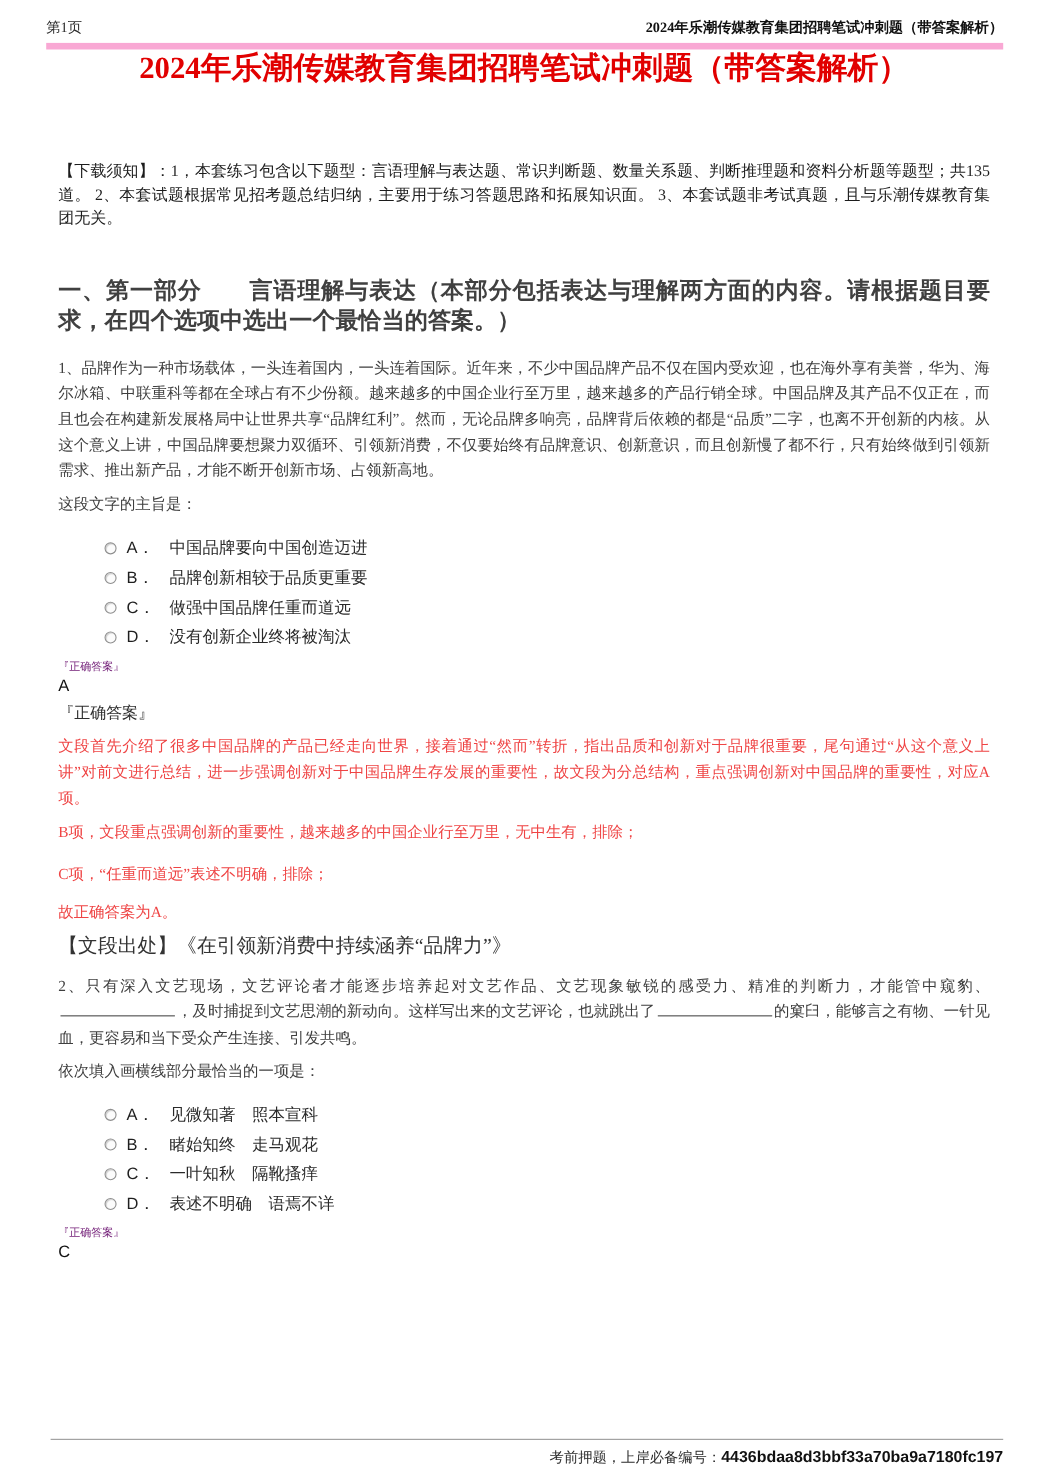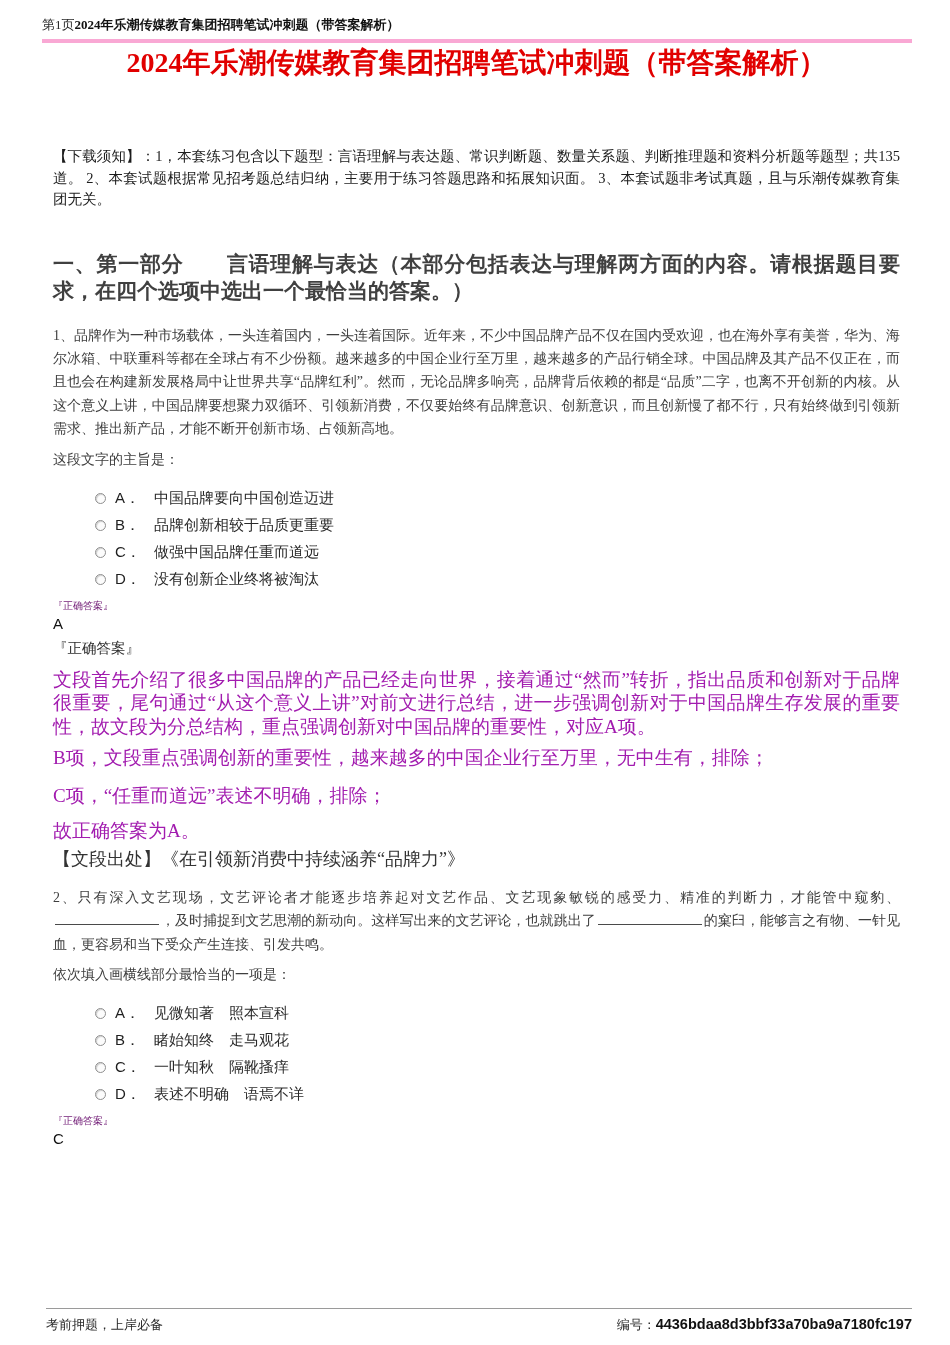--- a/index.html
+++ b/index.html
@@ -5,22 +5,22 @@
   * { margin:0; padding:0; box-sizing:border-box; }
   html,body { background:#ffffff; }
   body {
     width:950px; height:1345px; position:relative; overflow:hidden;
     font-family:"Liberation Serif","DejaVu Serif",serif;
     color:#222;
   }
   
   .hdr {
     position:absolute; top:16px; left:42px; right:38px;
-    display:flex; align-items:baseline;
-    border-bottom:4px solid #f9a8d4; padding-bottom:5px;
+    display:flex; justify-content:space-between; align-items:baseline;
+    border-bottom:6px solid #f9a8d4; padding-bottom:5px;
   }
   .hdr-left { font-size:13px; color:#2a2a2a; }
   .hdr-right { font-size:13px; font-weight:bold; color:#111; }
   
   .content { position:absolute; top:0; left:53px; right:50px; }
   .doc-title {
     margin-top:46px; text-align:center;
     font-size:28px; line-height:34px; font-weight:bold; color:#e10000;
   }
   .notice {
@@ -45,36 +45,36 @@
     font-family:"Liberation Sans","DejaVu Sans",sans-serif;
     font-size:15px; color:#1f1f1f; margin-right:13px; min-width:26px;
   }
   .opt-text { font-size:15px; color:#2a2a2a; }
   .ans-label { margin-top:6px; font-size:10px; color:#701a75; }
   .ans-letter {
     margin-top:2px; font-family:"Liberation Sans","DejaVu Sans",sans-serif;
     font-size:15px; color:#111;
   }
   .analysis-label { margin-top:7px; font-size:14.5px; color:#2e2e2e; }
-  .para { font-size:19px; line-height:23.4px; color:#a21caf; text-align:justify; }
+  .para { font-size:14px; line-height:23.4px; color:#ef4444; text-align:justify; }
   .p1 { margin-top:10px; }
   .p2 { margin-top:8px; }
   .p3,.p4 { margin-top:14px; }
   .p5 { margin-top:12px; }
   .source-line { margin-top:6px; font-size:18px; line-height:23.4px; color:#333; }
   .stem2 { margin-top:14px; }
   .blank {
     display:inline-block; width:104px; height:13px;
     border-bottom:1px solid #4a4a4a; margin:0 2px; vertical-align:baseline;
   }
   
   .ftr {
     position:absolute; top:1308px; left:46px; right:38px;
     border-top:1px solid #9a9a9a; padding-top:7px;
-    display:flex; justify-content:space-between; align-items:baseline;
+    display:flex; justify-content:flex-end; align-items:baseline;
   }
   .ftr-left { font-size:13px; color:#2a2a2a; }
   .ftr-right { font-size:13px; color:#2a2a2a; white-space:nowrap; }
   .ftr-right .code {
     font-family:"Liberation Sans","DejaVu Sans",sans-serif;
     font-size:14.5px; font-weight:bold; color:#111;
   }
 </style>
 </head>
 <body>

